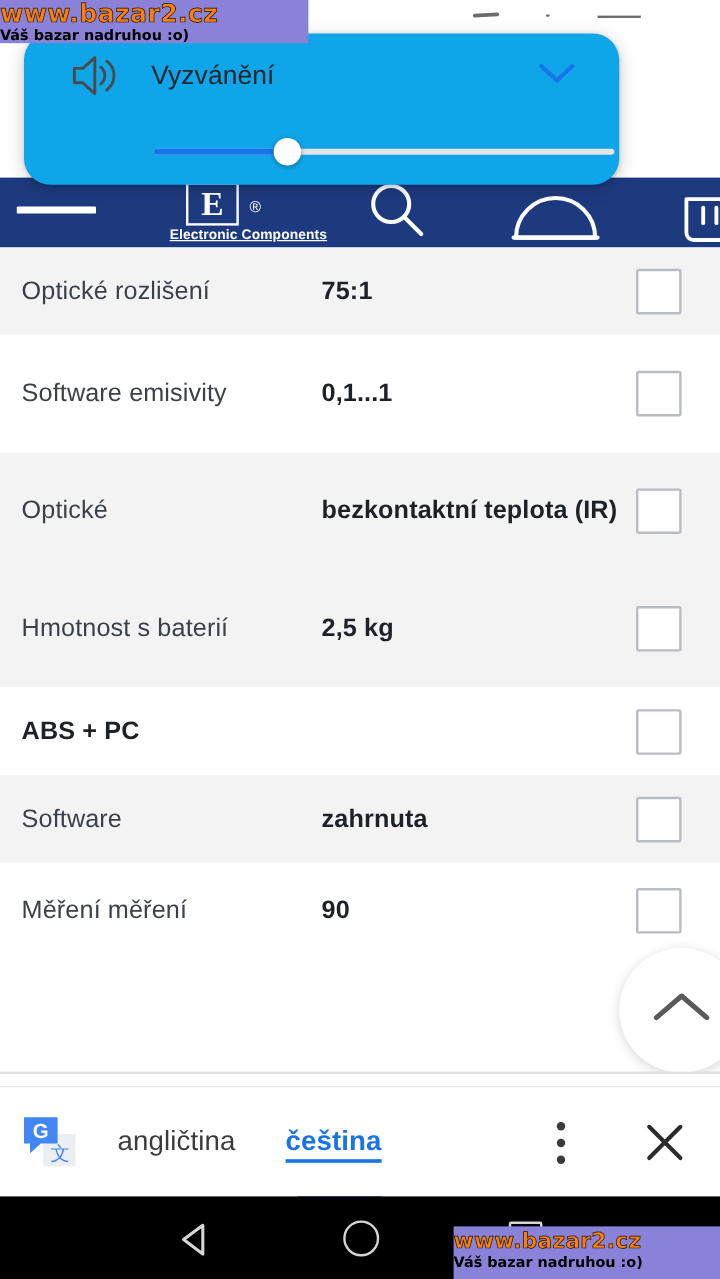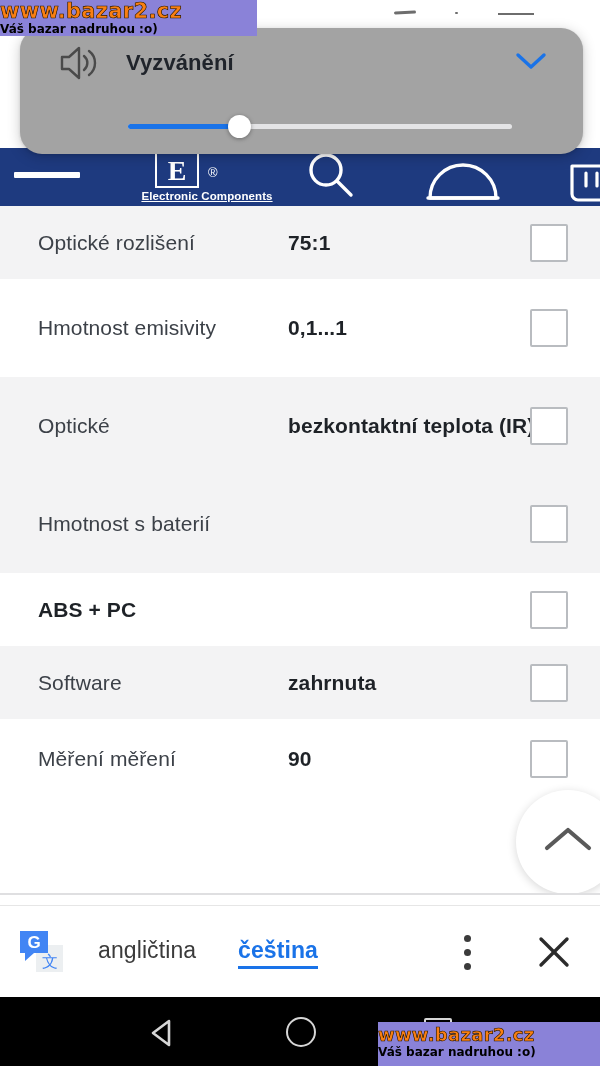--- a/index.html
+++ b/index.html
@@ -22,25 +22,24 @@
     background: #ffffff;
   }
   .sb-blob { position: absolute; background: #3c3c3c; opacity: .75; }
   .sb-a { left: 394px; top: 11px; width: 22px; height: 3px; border-radius: 3px; transform: rotate(-3deg); }
   .sb-b { left: 455px; top: 12px; width: 3px;  height: 2px; border-radius: 2px; }
   .sb-c { left: 498px; top: 13px; width: 36px; height: 2px; }
   .sb-d { left: 573px; top: 3px; font-size: 20px; color: #555; font-family: "Liberation Sans", sans-serif; line-height: 1; }
 
   
   .volume-panel {
-    position: absolute; left: 20px; top: 28px; width: 563px; height: 126px;
-    background: #a3a3a3; border-radius: 22px;
+    position: absolute; left: 20px; top: 28px; width: 496px; height: 126px;
+    background: #0ea5e9; border-radius: 22px;
     box-shadow: 0 3px 14px rgba(0,0,0,.20), 0 1px 3px rgba(0,0,0,.12);
     z-index: 40;
-    font-weight: bold;
   }
   .vol-row { position: relative; height: 68px; }
   .vol-speaker {
     position: absolute; left: 38px; top: 16px; width: 44px; height: 38px;
   }
   .vol-title {
     position: absolute; left: 106px; top: 22px;
     font-size: 22px; color: #20242b; letter-spacing: .1px;
   }
   .vol-chevron {
@@ -92,21 +91,21 @@
   .hdr-basket { position: absolute; left: 420px; top: 6px; width: 86px; height: 50px; }
   .hdr-cart   { position: absolute; left: 570px; top: 0px; width: 46px; height: 56px; }
 
   
   .spec-table {
     position: absolute; left: 0; top: 206px; width: 600px; height: 690px;
     background: #ffffff; overflow: hidden;
   }
   .spec-row {
     position: relative; display: flex; align-items: center;
-    width: 600px; padding: 0 0 0 38px;
+    width: 600px; padding: 0 0 0 18px;
     background: #ffffff;
   }
   .spec-row.alt { background: #f3f3f4; }
   .spec-label {
     width: 250px; flex: none;
     font-size: 21px; color: #3c4148; line-height: 34px;
     letter-spacing: .1px;
   }
   .spec-value {
     flex: 1;
@@ -271,31 +270,32 @@
     </div>
   </div>
 
   <div class="spec-table">
       <div class="spec-row alt" style="height: 73px;">
         <div class="spec-label">Optické rozlišení</div>
         <div class="spec-value">75:1</div>
         <div class="spec-check"></div>
       </div>
       <div class="spec-row" style="height: 98px;">
-        <div class="spec-label">Hmotnost emisivity</div>
+        <div class="spec-label">Software emisivity</div>
         <div class="spec-value">0,1...1</div>
         <div class="spec-check"></div>
       </div>
       <div class="spec-row alt" style="height: 98px;">
         <div class="spec-label">Optické</div>
         <div class="spec-value">bezkontaktní teplota (IR)</div>
         <div class="spec-check"></div>
       </div>
       <div class="spec-row alt" style="height: 98px;">
         <div class="spec-label">Hmotnost s baterií</div>
+        <div class="spec-value">2,5 kg</div>
         <div class="spec-check"></div>
       </div>
       <div class="spec-row" style="height: 73px;">
         <div class="spec-value">ABS + PC</div>
         <div class="spec-check"></div>
       </div>
       <div class="spec-row alt" style="height: 73px;">
         <div class="spec-label">Software</div>
         <div class="spec-value">zahrnuta</div>
         <div class="spec-check"></div>

